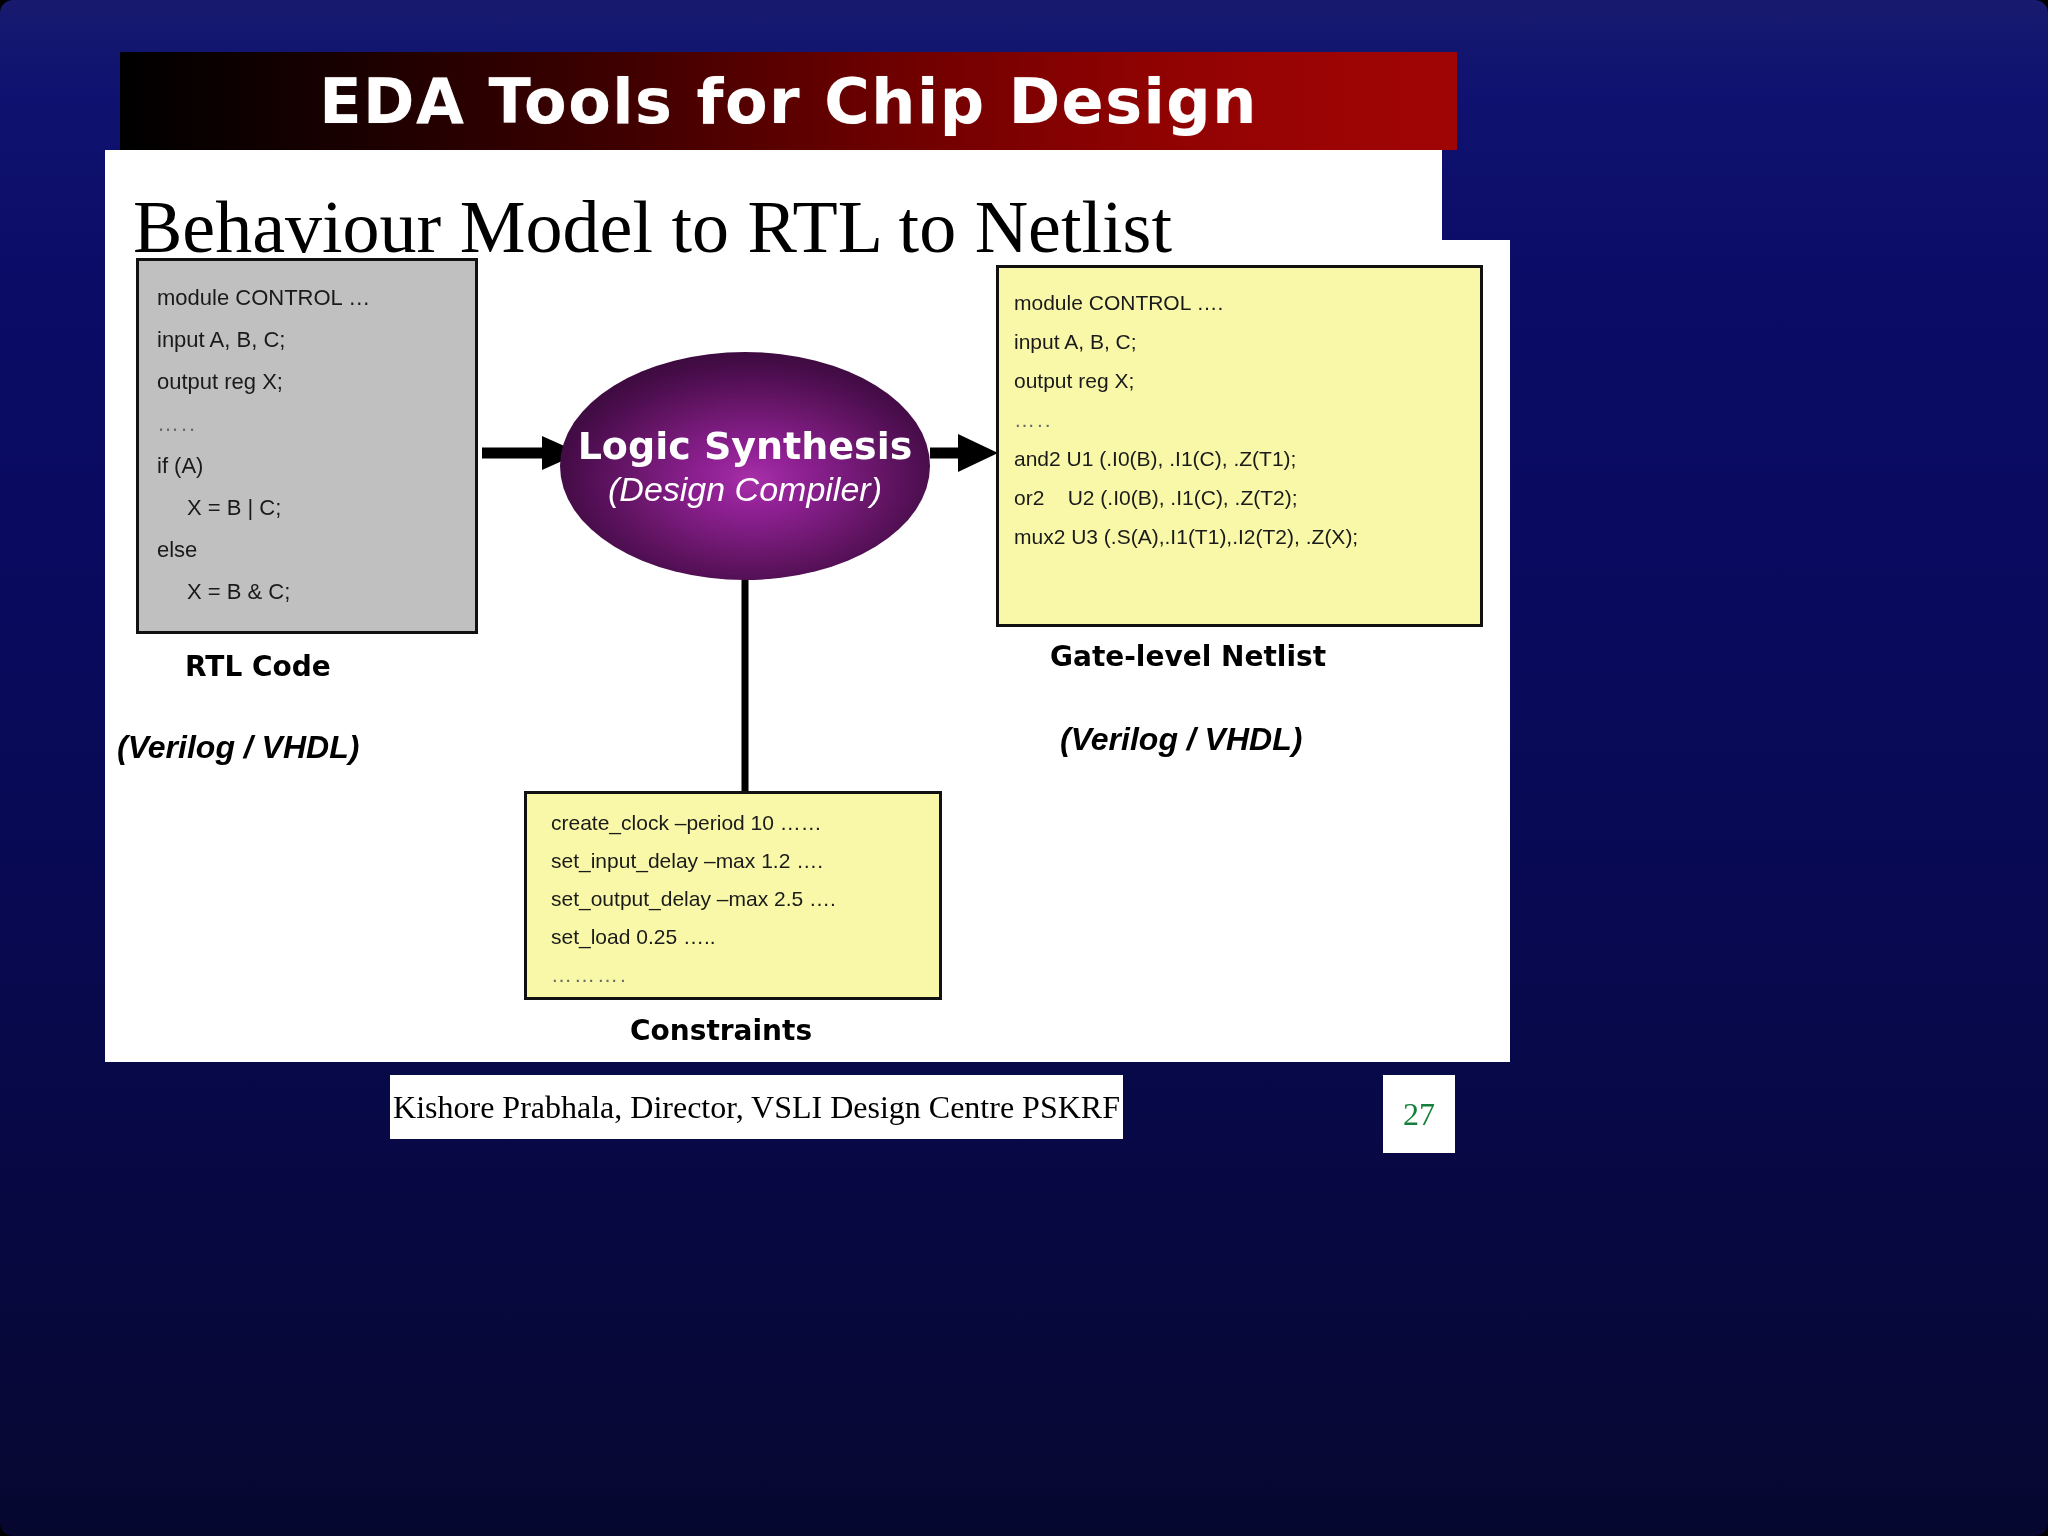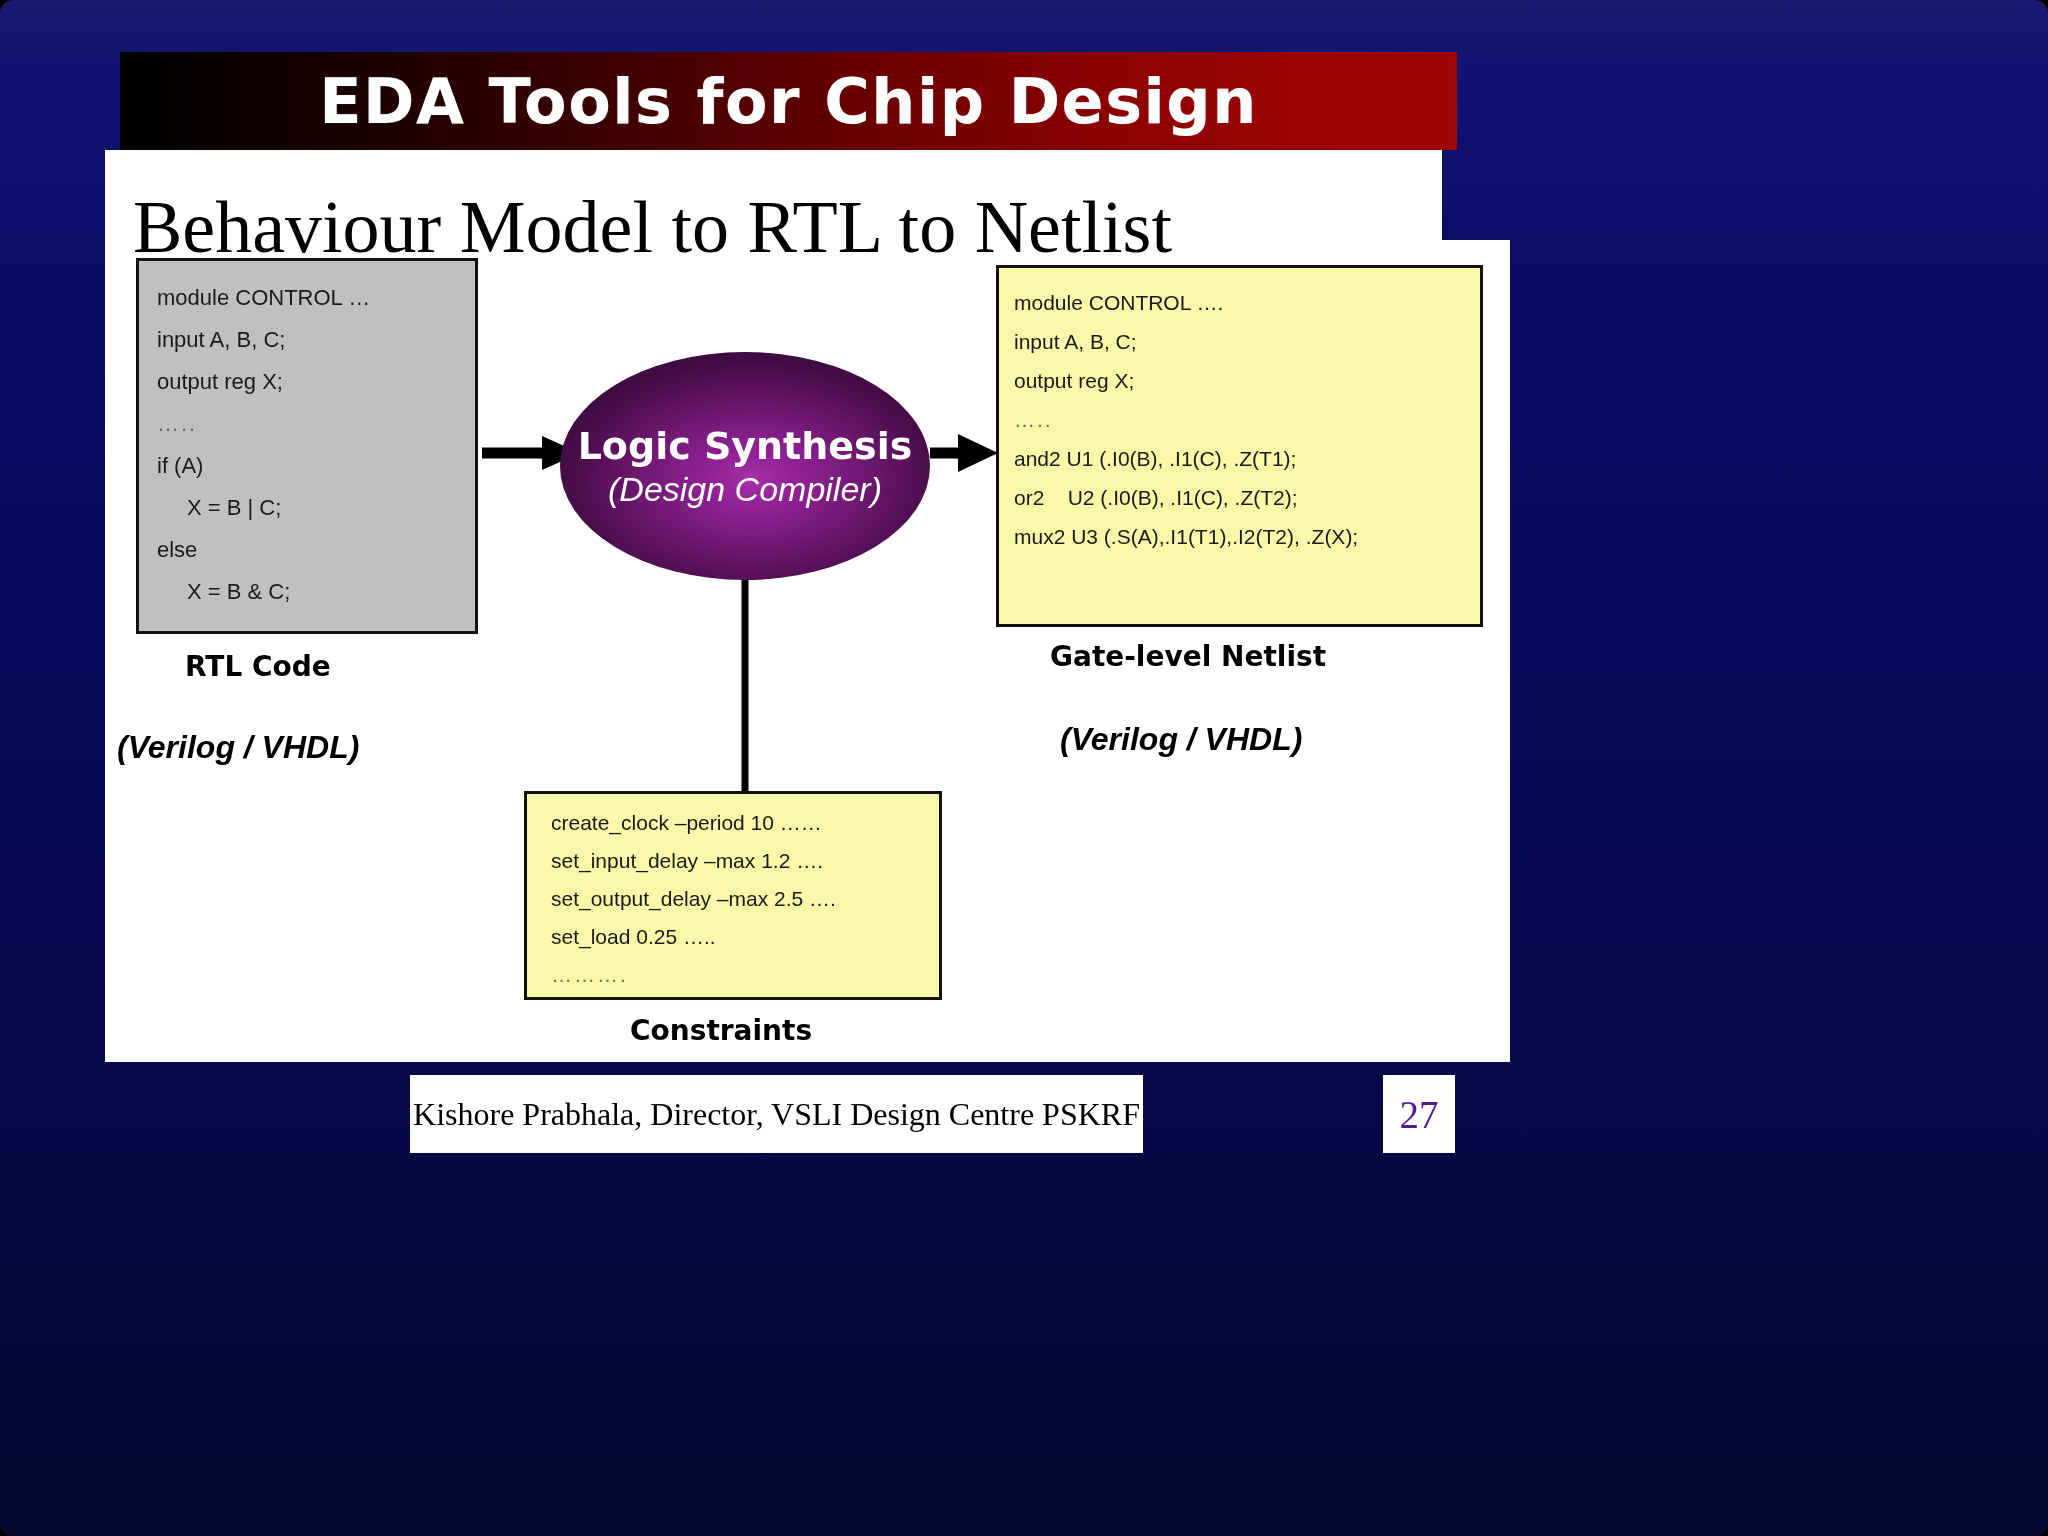--- a/index.html
+++ b/index.html
@@ -231,48 +231,47 @@
   #caption-netlist  { left: 945px; top: 400px; }
   #caption-netlist-lang { left: 955px; top: 481px; }
   #caption-constraints { left: 525px; top: 774px; }
 
   
   #footer-bar {
     position: absolute;
     left: 390px;
     top: 1075px;
     width: 733px;
-    height: 78px;
+    height: 64px;
     background: #ffffff;
     display: flex;
     align-items: center;
     justify-content: center;
-    margin-left: 20px;
   }
   #footer-text {
     font-family: "Liberation Serif", serif;
     font-size: 32px;
     color: #000000;
     white-space: nowrap;
   }
   #page-number-box {
     position: absolute;
     left: 1383px;
     top: 1075px;
     width: 72px;
     height: 78px;
     background: #ffffff;
     display: flex;
     align-items: center;
     justify-content: center;
   }
   #page-number {
     font-family: "Liberation Serif", serif;
-    font-size: 39px;
-    color: #4c1d95;
+    font-size: 32px;
+    color: #15803d;
   }
 </style>
 </head>
 <body>
 
 <div id="slide">
 
   <div id="title-banner">
     <div id="title-text">EDA Tools for Chip Design</div>
   </div>

